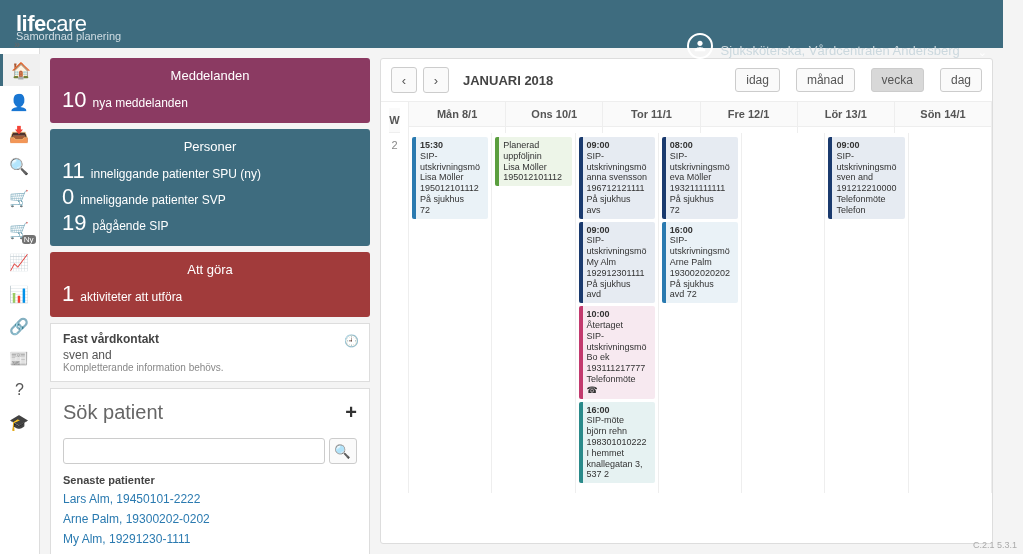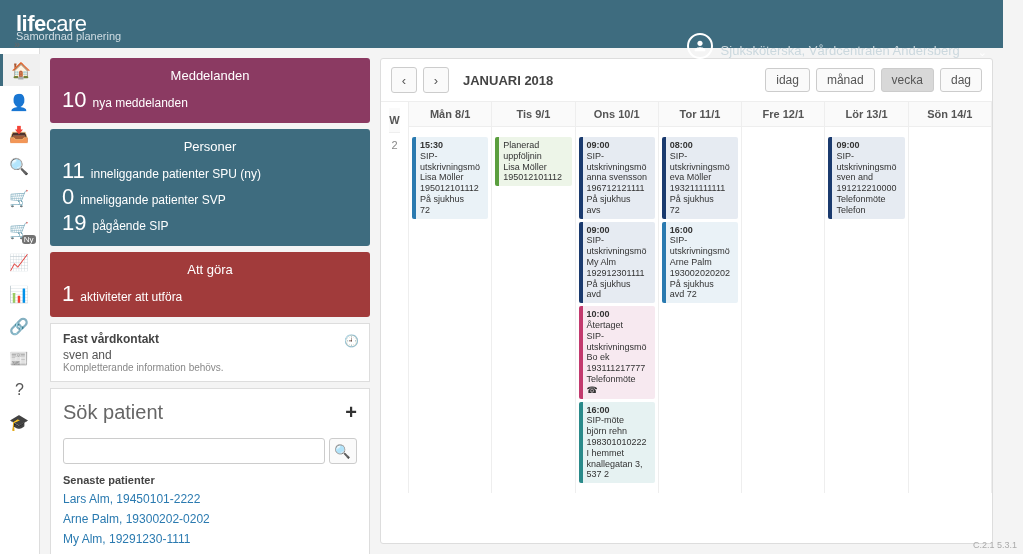--- a/index.html
+++ b/index.html
@@ -41,21 +41,21 @@
 .plus { font-size: 20px; font-weight: bold; color: #333; cursor: pointer; }
 .search-row { display: flex; gap: 4px; margin-bottom: 10px; }
 .search-row input { flex: 1; border: 1px solid #ccc; border-radius: 3px; padding: 5px 8px; font-size: 12px; }
 .search-btn { width: 28px; border: 1px solid #ccc; border-radius: 3px; background: #fafafa; cursor: pointer; display: flex; align-items: center; justify-content: center; }
 .recent-t { font-size: 11px; font-weight: bold; color: #444; margin-bottom: 6px; }
 .recent a { color: #2a7ab0; font-size: 12px; text-decoration: none; display: block; margin-bottom: 6px; }
 .calendar { flex: 1; background: #fff; border: 1px solid #ddd; border-radius: 3px; display: flex; flex-direction: column; min-width: 0; }
 .cal-head { display: flex; align-items: center; padding: 8px 10px; border-bottom: 1px solid #eee; gap: 6px; }
 .nav-btn { width: 26px; height: 26px; border: 1px solid #ccc; border-radius: 3px; background: #fafafa; cursor: pointer; font-size: 13px; color: #555; }
 .cal-title { font-weight: bold; font-size: 13px; margin-left: 8px; color: #444; }
-.view-btns { margin-left: auto; display: flex; gap: 6px; }
+.view-btns { margin-left: auto; display: flex; gap: 16px; }
 .vbtn { border: 1px solid #ccc; border-radius: 3px; background: #fafafa; padding: 4px 10px; font-size: 12px; cursor: pointer; color: #555; }
 .vbtn.active { background: #d8d8d8; }
 .cal-grid { flex: 1; overflow: auto; }
 .cal-row { display: flex; }
 .wk-col { width: 28px; border-right: 1px solid #eee; display: flex; align-items: flex-start; justify-content: center; font-size: 11px; color: #888; padding-top: 6px; }
 .day-col { flex: 1; border-right: 1px solid #eee; min-width: 0; }
 .day-head { text-align: center; font-size: 11px; font-weight: bold; color: #555; padding: 6px 0; border-bottom: 1px solid #eee; background: #fafafa; }
 .day-body { padding: 4px 3px; display: flex; flex-direction: column; gap: 3px; }
 .evt { border-left: 4px solid #2a7ab0; background: #eaf2f7; border-radius: 2px; padding: 3px 4px; font-size: 9px; line-height: 1.2; color: #333; }
 .evt .tm { font-weight: bold; }
@@ -174,23 +174,20 @@
         </div>
         <div class="cal-grid">
           <div class="cal-row">
             <div class="wk-col">
                 <div class="day-head">W</div>
               </div>
             <div class="day-col">
                 <div class="day-head">Mån 8/1</div>
               </div>
             <div class="day-col">
-                <div class="day-head">Tis 9/1</div>
-              </div>
-            <div class="day-col">
                 <div class="day-head">Ons 10/1</div>
               </div>
             <div class="day-col">
                 <div class="day-head">Tor 11/1</div>
               </div>
             <div class="day-col">
                 <div class="day-head">Fre 12/1</div>
               </div>
             <div class="day-col">
                 <div class="day-head">Lör 13/1</div>

